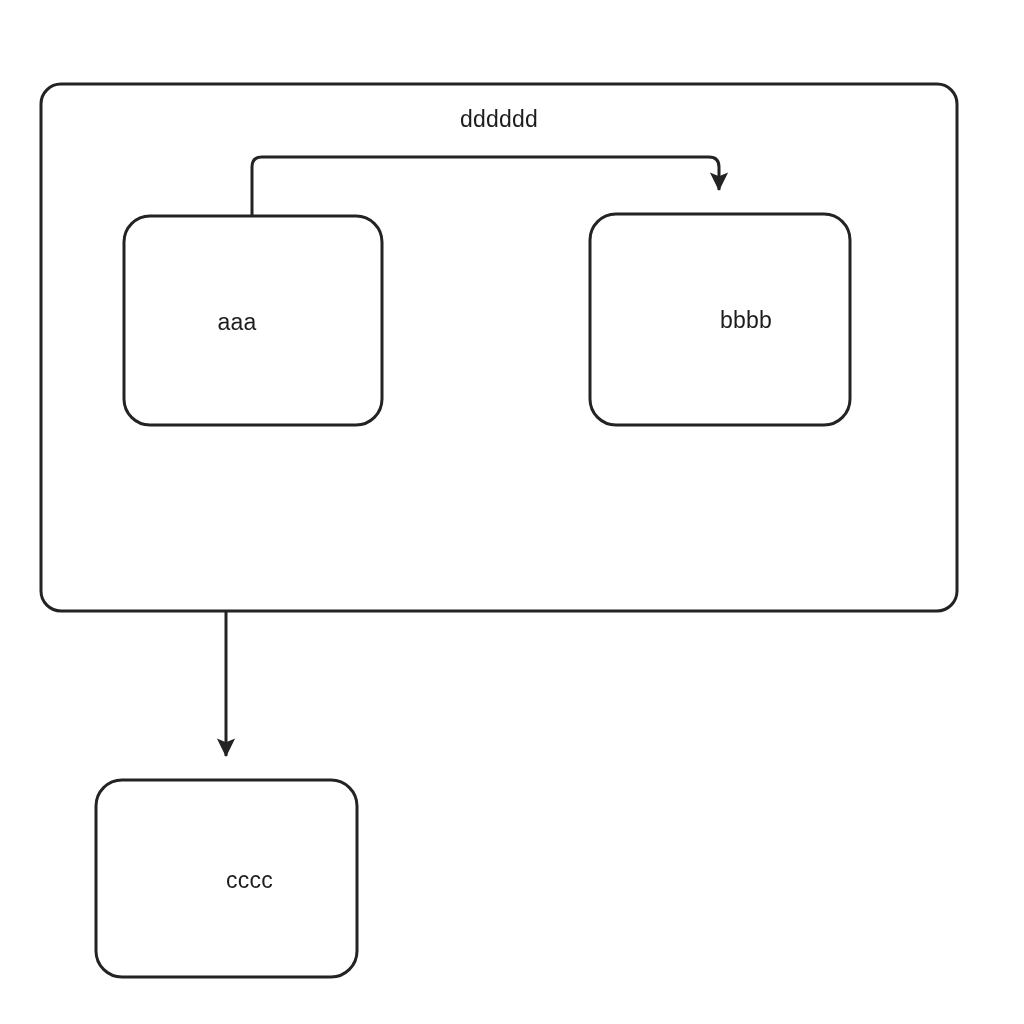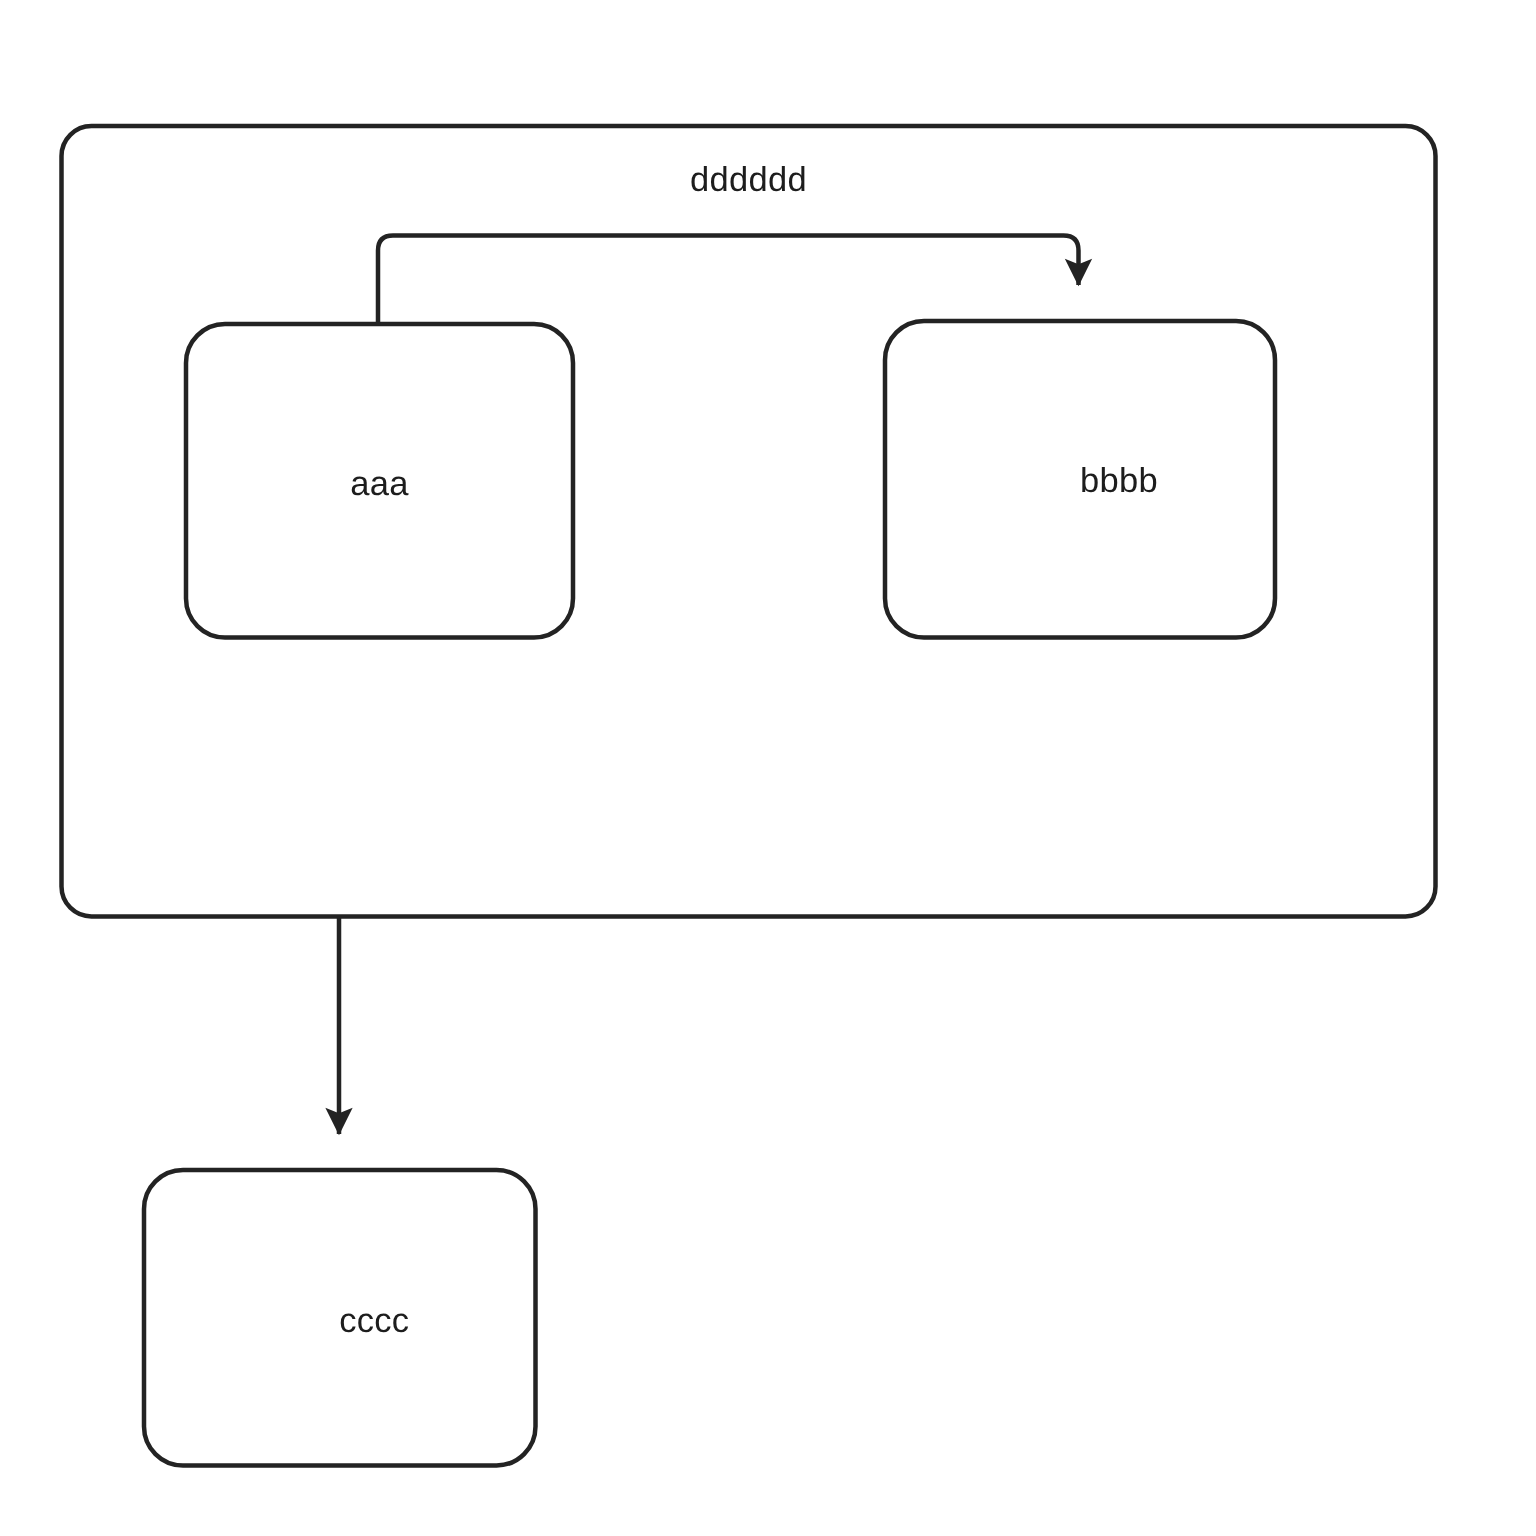--- a/index.html
+++ b/index.html
@@ -39,21 +39,21 @@
 
   
   #label-group-dddddd {
     left: 41px;
     top: 106px;
     width: 916px;
   }
 
   
   #label-node-aaa {
-    left: 124px;
+    left: 108px;
     top: 309px;
     width: 258px;
   }
 
   #label-node-bbbb {
     left: 590px;
     top: 307px;
     width: 312px;
   }
 

